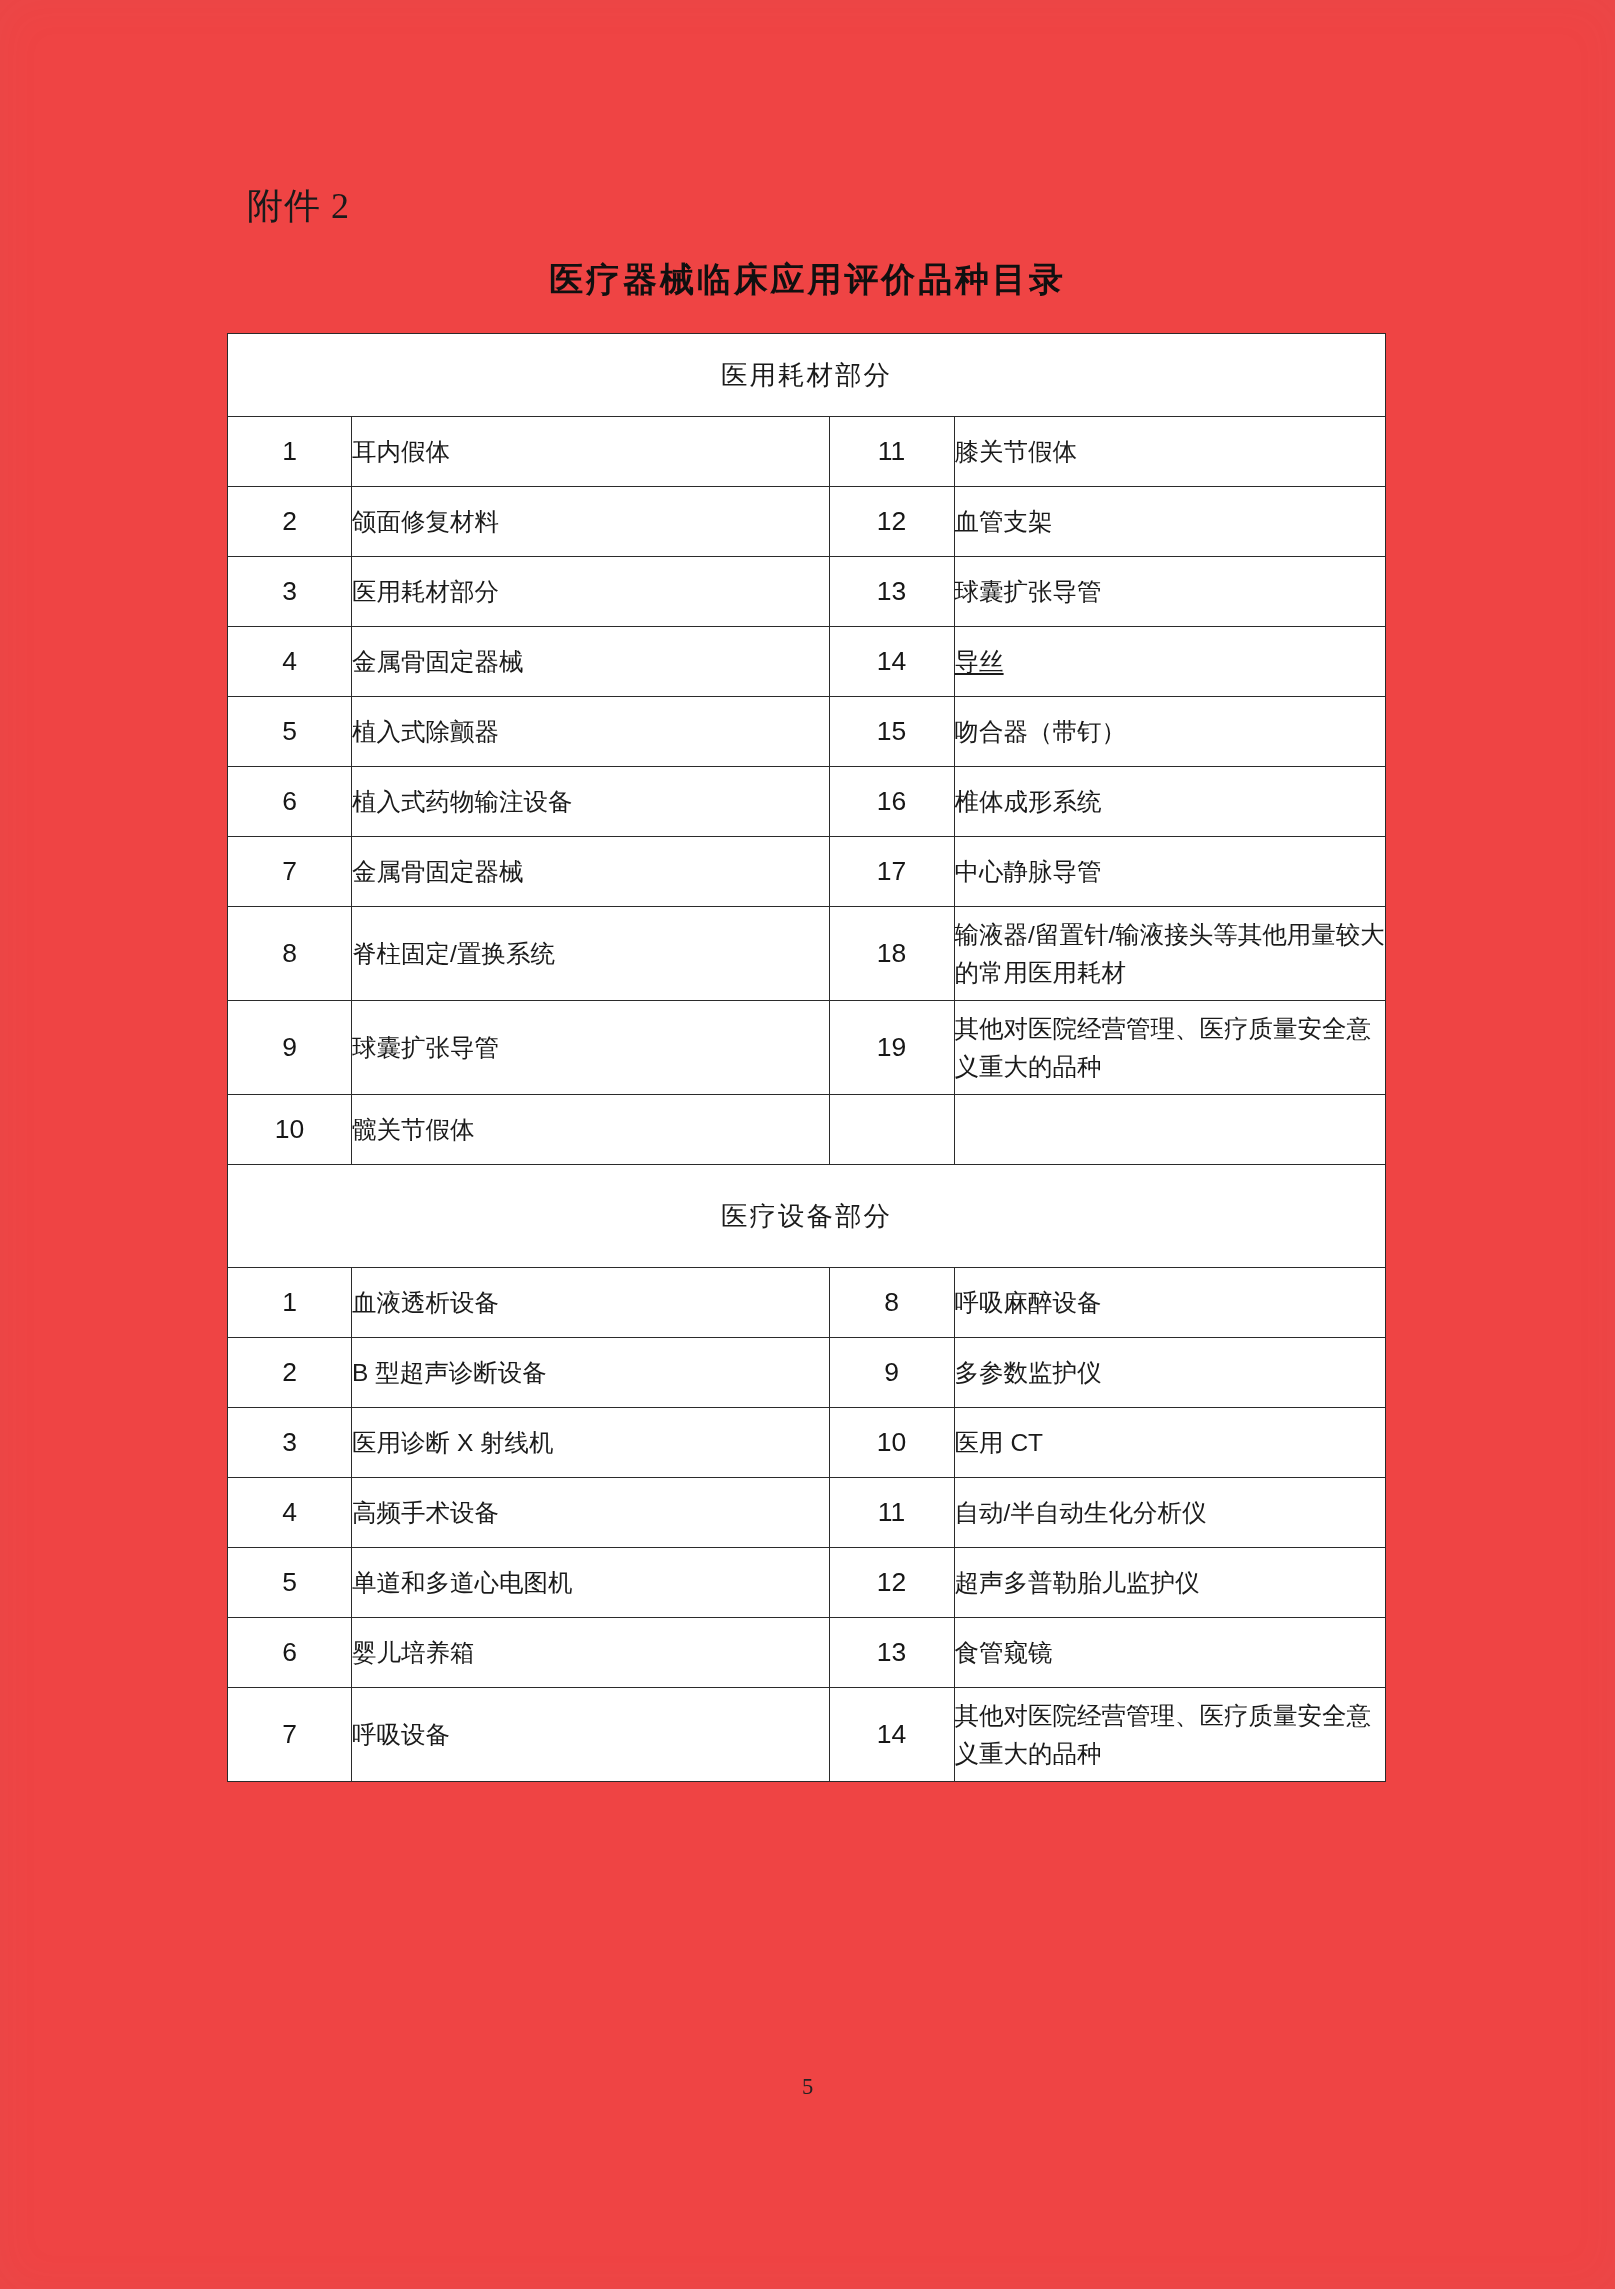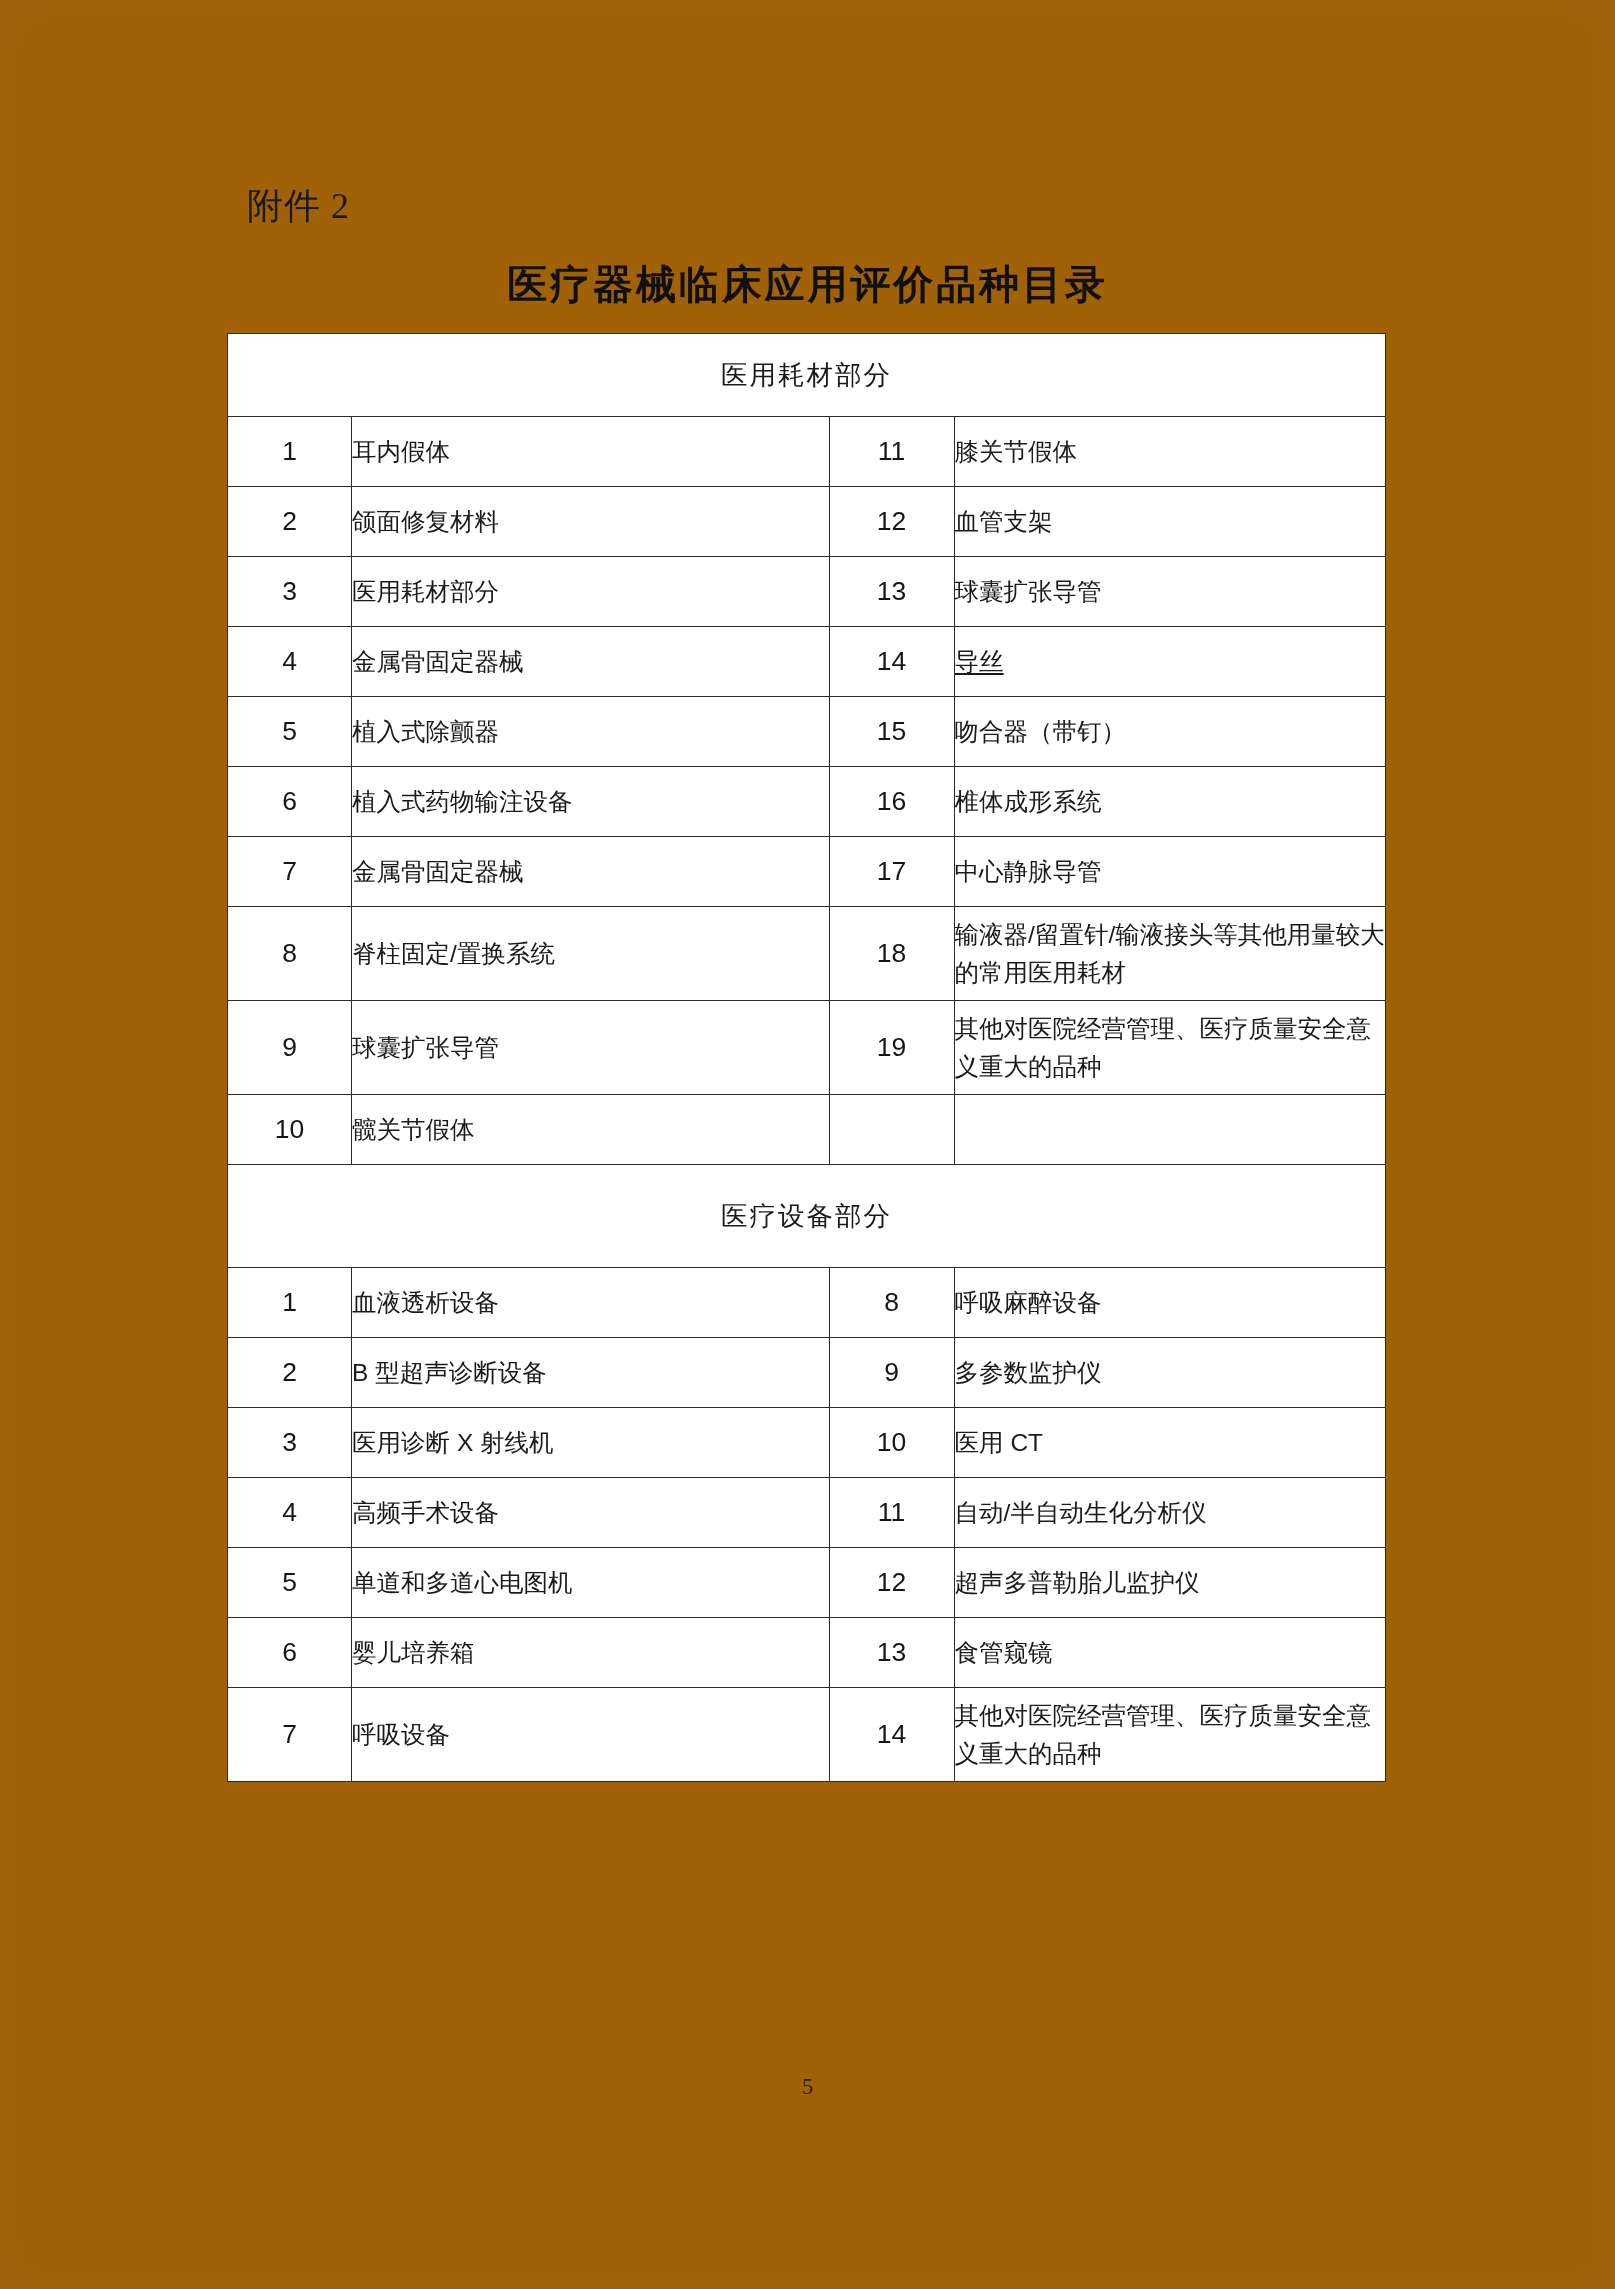--- a/index.html
+++ b/index.html
@@ -11,21 +11,21 @@
     width: 1615px;
     height: 2290px;
     font-family: "Liberation Sans", "DejaVu Sans", sans-serif;
     color: #111111;
     position: relative;
     overflow: hidden;
   }
   .page {
     position: absolute;
     inset: 0;
-    background: #a16207;
+    background: #ef4444;
   }
   
   .scan-edge {
     position: absolute;
     inset: 0;
     pointer-events: none;
     box-shadow: inset 0 0 47px rgba(140,140,140,0.055);
   }
 
   .attachment-label {
@@ -38,21 +38,21 @@
     font-family: "Liberation Serif", "DejaVu Serif", serif;
     white-space: nowrap;
   }
 
   .doc-title {
     position: absolute;
     left: 0;
     right: 0;
     top: 257px;
     text-align: center;
-    font-size: 40px;
+    font-size: 34px;
     font-weight: bold;
     letter-spacing: 2.9px;
     color: #101010;
     font-family: "Liberation Serif", "DejaVu Serif", serif;
   }
 
   .table-wrap {
     position: absolute;
     left: 227px;
     top: 333px;

